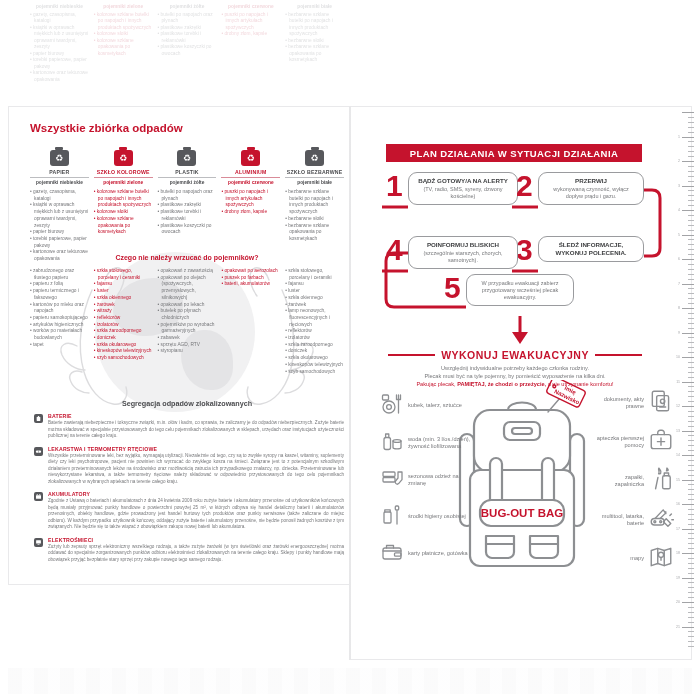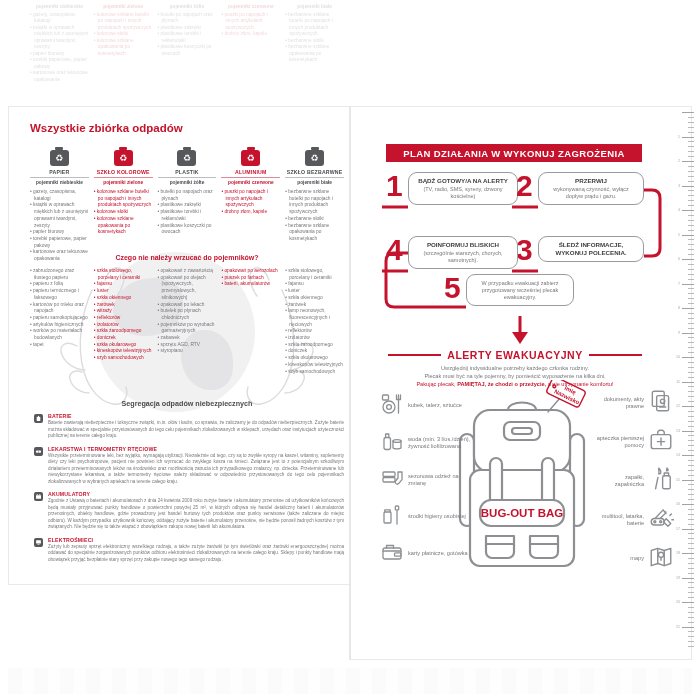--- a/index.html
+++ b/index.html
@@ -300,21 +300,21 @@
         <li>reflektorów</li>
         <li>izolatorów</li>
         <li>szkła żaroodpornego</li>
         <li>doniczek</li>
         <li>szkła okularowego</li>
         <li>kineskopów telewizyjnych</li>
         <li>szyb samochodowych</li>
       </ul>
     </div>
   </div>
-<div class="haz-title">Segregacja odpadów niebezpiecznych</div>
+<div class="haz-title">Segregacja odpadów zlokalizowanych</div>
 <div id="hazard-list">
     <div class="haz">
       <div>
         <div class="hicon">
           <svg width="7" height="7" viewBox="0 0 10 10">
             <rect x="2.4" y="3" width="5.2" height="5.5" rx=".6" fill="#fff"></rect>
             <rect x="4" y="1.4" width="2" height="1.4" fill="#fff"></rect>
           </svg>
         </div>
       </div>
@@ -361,21 +361,21 @@
           </svg>
         </div>
       </div>
       <div>
         <h4>ELEKTROŚMIECI</h4>
         <p>Zużyty lub zepsuty sprzęt elektroniczny wszelkiego rodzaju, a także zużyte żarówki (w tym świetlówki oraz żarówki energooszczędne) można oddawać do specjalnie zorganizowanych punktów odbioru elektrośmieci zlokalizowanych na terenie całego kraju. Sklepy i punkty handlowe mają obowiązek przyjąć bezpłatnie stary sprzęt przy zakupie nowego tego samego rodzaju.</p>
       </div>
     </div>
   </div>
 
-<div id="banner">PLAN DZIAŁANIA W WYKONUJ ZAGROŻENIA</div>
+<div id="banner">PLAN DZIAŁANIA W SYTUACJI DZIAŁANIA</div>
 
 <svg id="flow" width="700" height="700" viewBox="0 0 700 700" fill="none" stroke="#c5132d" stroke-width="3">
   <path d="M382 207 H408"></path>
   <path d="M512 207 H538"></path>
   <path d="M382 271 H408"></path>
   <path d="M512 271 H538"></path>
   <path d="M644 190 H652 Q660 190 660 198 V248 Q660 256 652 256 H644"></path>
   <path d="M408 253 H394 Q386 253 386 261 V299 Q386 307 394 307 H466"></path>
   <path d="M520 316 V332"></path>
   <polygon points="512,332 528,332 520,344" fill="#c5132d" stroke="none"></polygon>
@@ -411,21 +411,21 @@
 </div>
 <div class="step s5">
   <div class="num">5</div>
   <div class="sbox">
 
     <div class="ss">W przypadku ewakuacji zabierz przygotowany wcześniej plecak ewakuacyjny.</div>
   </div>
 </div>
 
 <div class="bp-head">
-  <span>ALERTY EWAKUACYJNY</span>
+  <span>WYKONUJ EWAKUACYJNY</span>
 </div>
 <div class="bp-intro">
   <div>Uwzględnij indywidualne potrzeby każdego członka rodziny.</div>
   <div>Plecak musi być na tyle pojemny, by pomieścić wyposażenie na kilka dni.</div>
   <div class="r"><span>Pakując plecak, </span><b>PAMIĘTAJ, że chodzi o przeżycie,</b><span> a nie utrzymanie komfortu!</span></div>
 </div>
 
 <div id="items-left" class="pack-col">
     <div class="pitem">
       <span><svg width="24" height="24" viewBox="0 0 24 24" fill="none" stroke="#8d8f92" stroke-width="1.3" stroke-linecap="round" stroke-linejoin="round">

